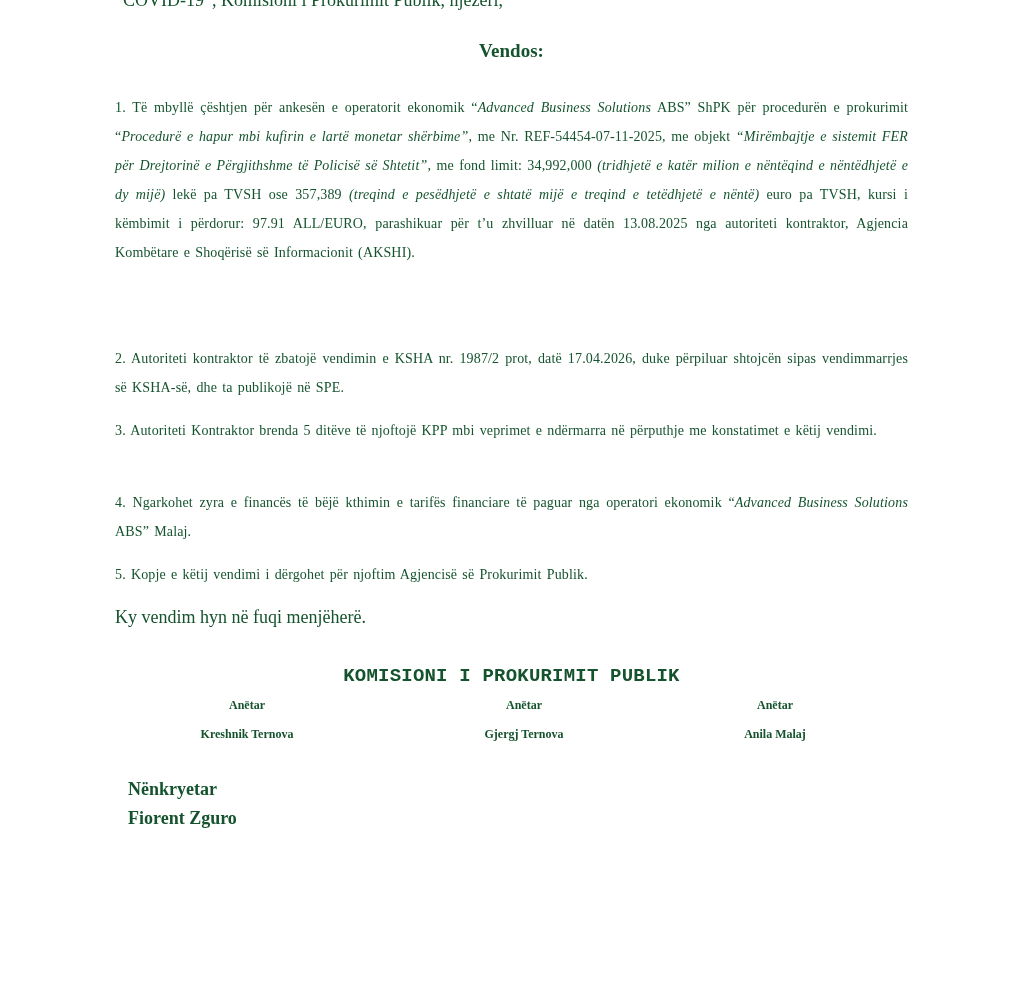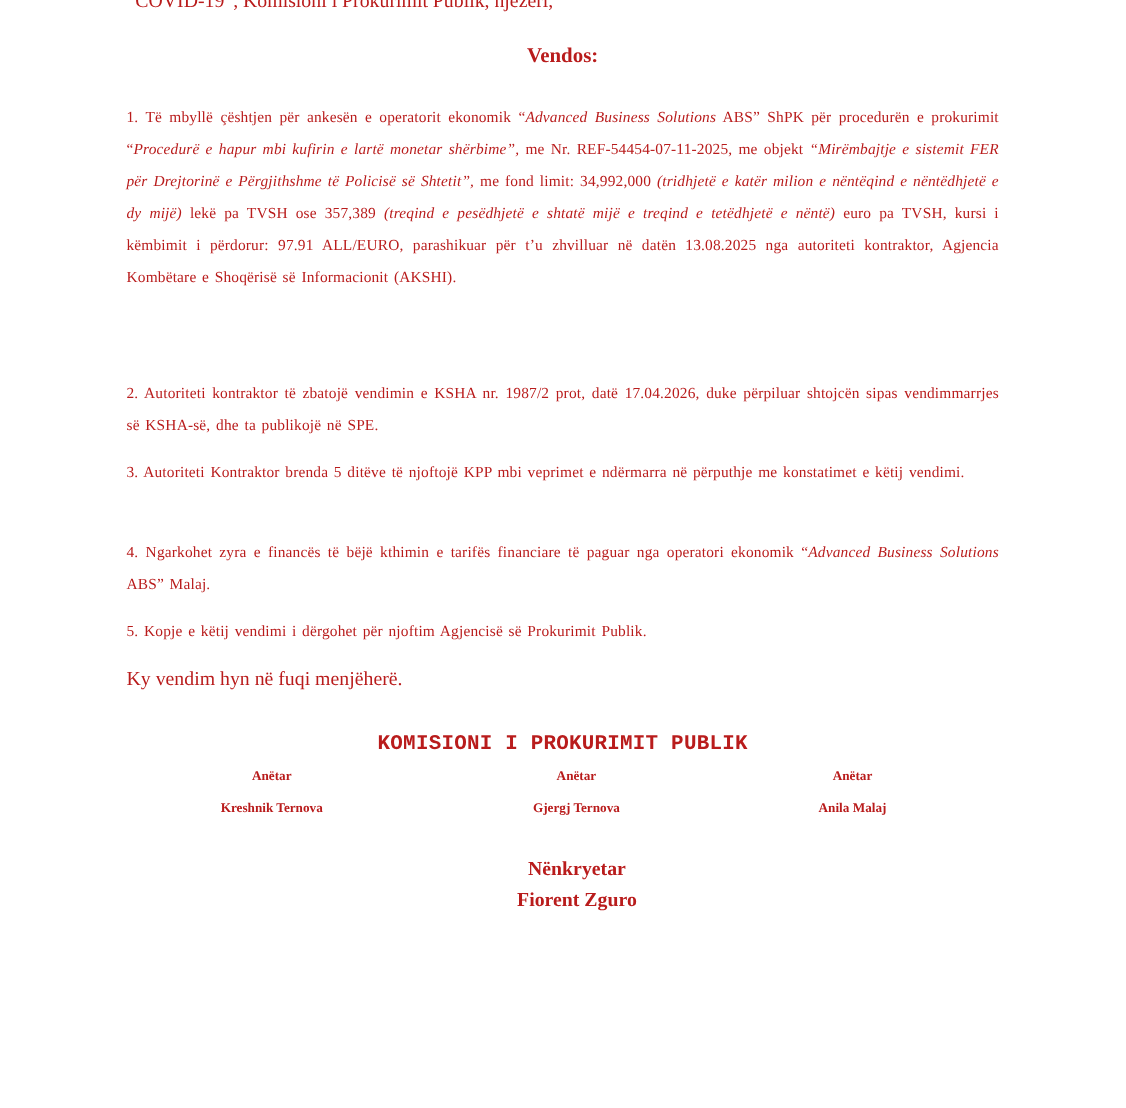--- a/index.html
+++ b/index.html
@@ -7,21 +7,21 @@
     padding: 0;
     background: #ffffff;
   }
   .page {
     position: relative;
     width: 1024px;
     height: 1007px;
     background: #ffffff;
     overflow: hidden;
     font-family: "Liberation Serif", serif;
-    color: #b91c1c;
+    color: #14532d;
   }
   .clipped-line {
     position: absolute;
     left: 115px;
     top: -14px;
     font-size: 18px;
     line-height: 29px;
     white-space: nowrap;
   }
   .content {
@@ -78,21 +78,21 @@
     transform: translateX(-50%);
     white-space: nowrap;
     top: 0;
   }
   .sig-cell:nth-child(1) { left: 132px; }
   .sig-cell:nth-child(2) { left: 409px; }
   .sig-cell:nth-child(3) { left: 660px; }
   .deputy {
     margin-top: 26px;
     width: 793px;
-    text-align: center;
+    text-align: left;
     transform: translateX(13px);
     font-size: 18px;
     font-weight: bold;
     line-height: 29px;
   }
 </style>
 </head>
 <body>
 
 <div class="page">

